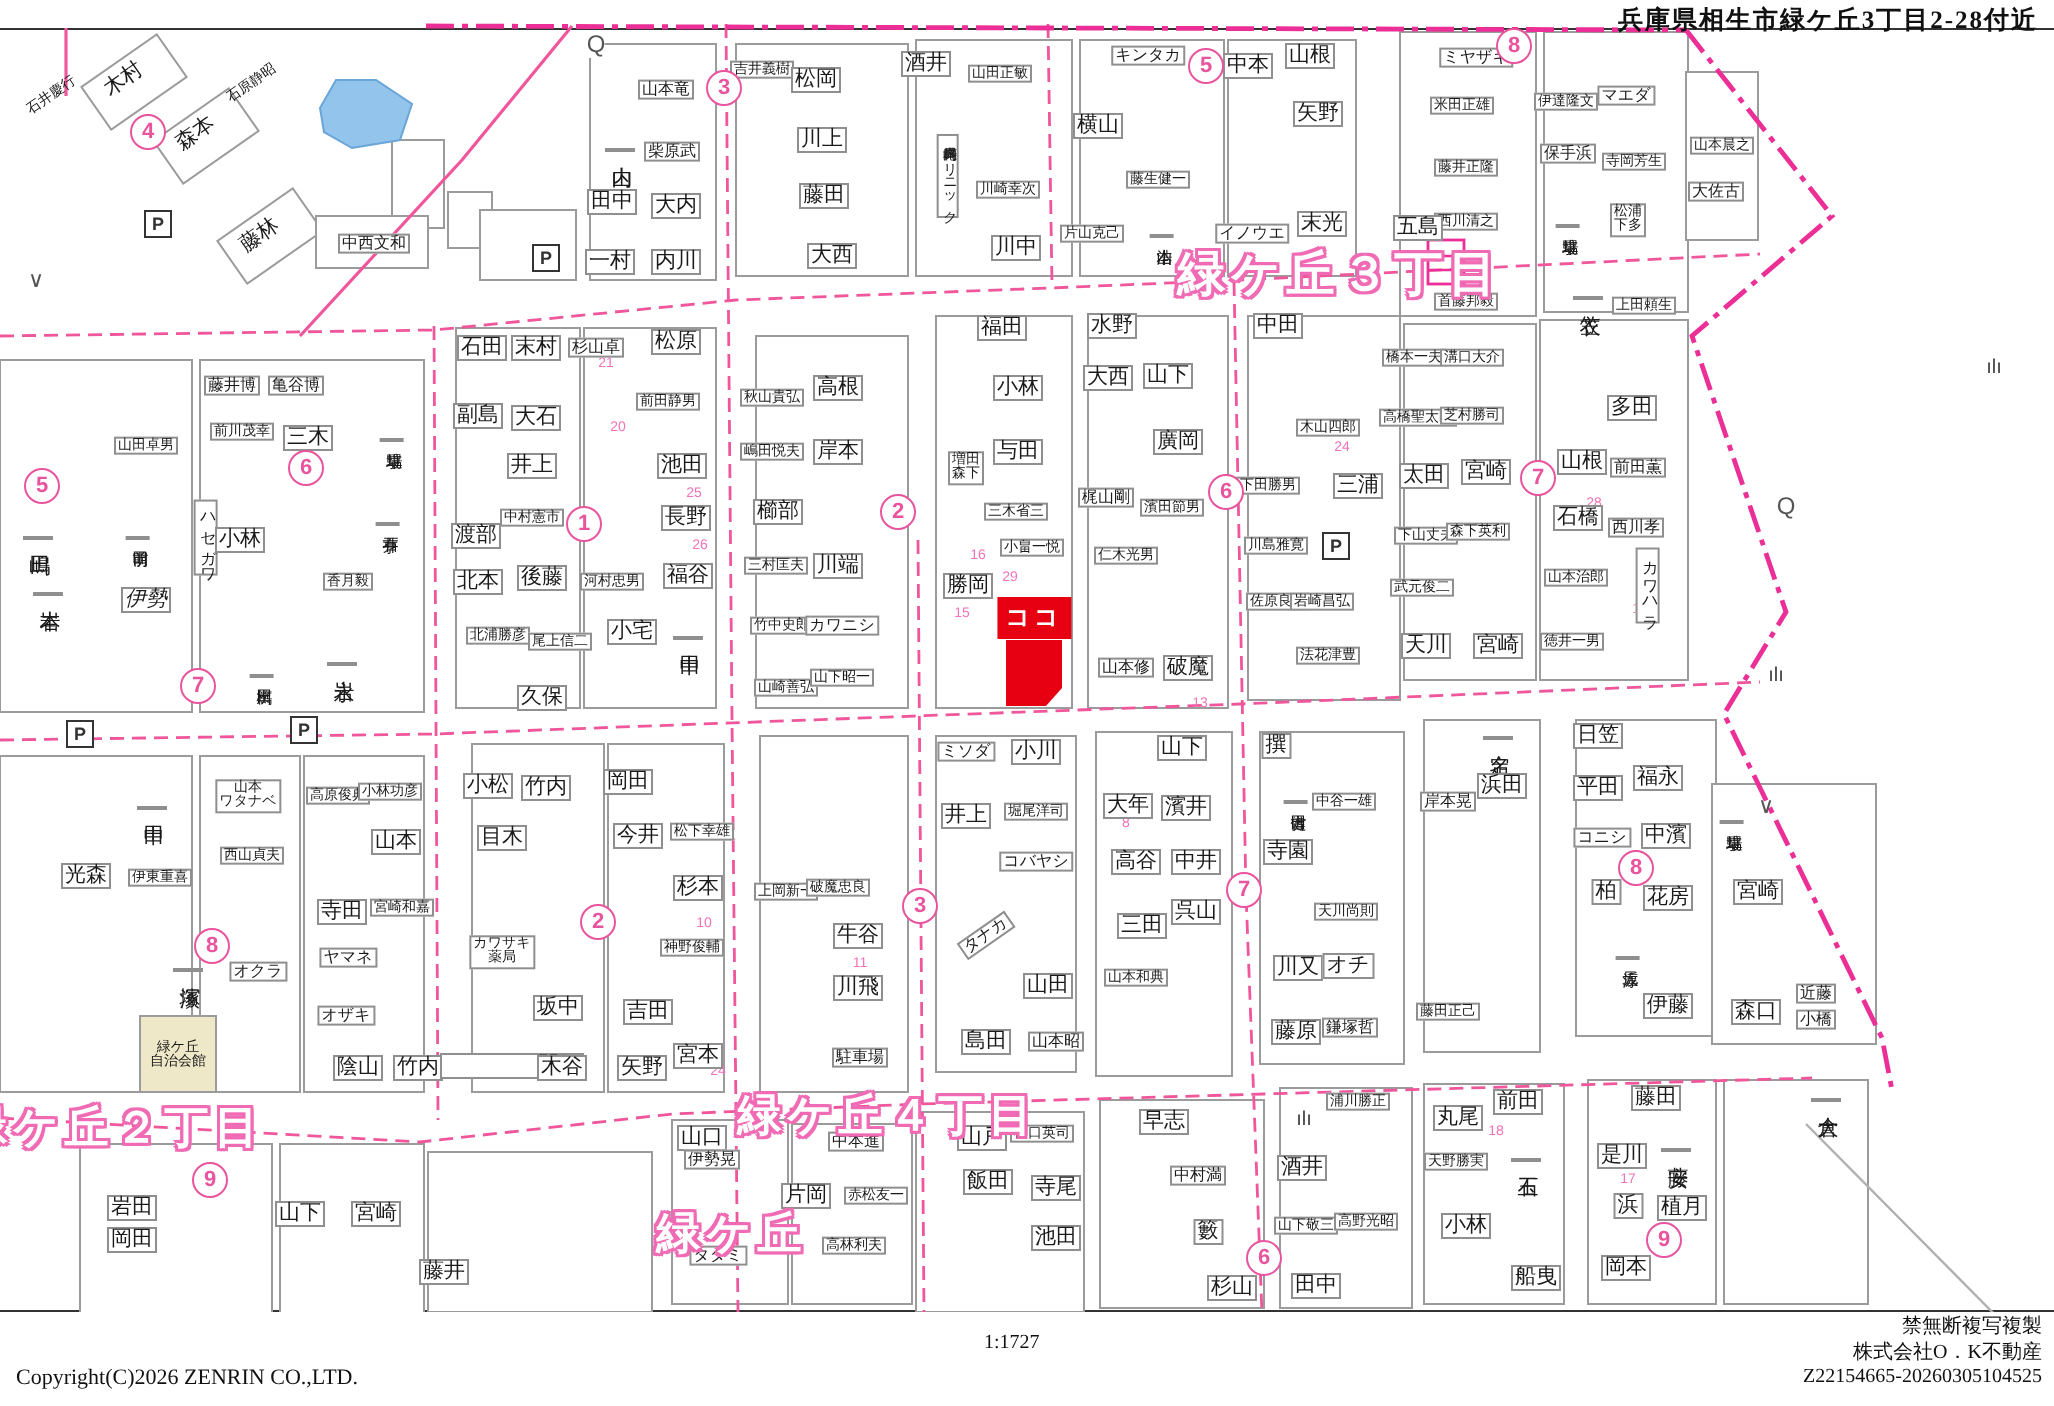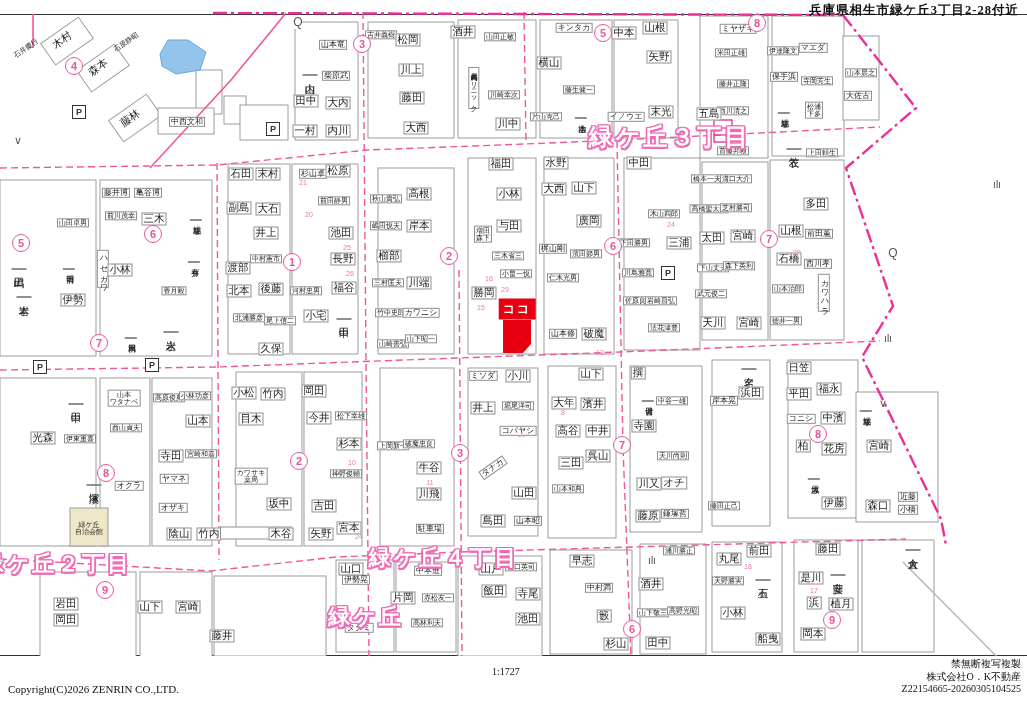--- a/index.html
+++ b/index.html
@@ -187,21 +187,21 @@
       <div class="lbl s" style="left: 733px; top: 84px;">藤井正隆</div>
       <div class="lbl s" style="left: 733px; top: 111px;">西川清之</div>
       <div class="lbl" style="left: 709px; top: 114px;">五島</div>
       <div class="lbl s" style="left: 733px; top: 151px;">首藤邦毅</div>
       <div class="lbl v" style="left: 794px; top: 149px;">衣笠</div>
       <div class="lbl s" style="left: 822px; top: 153px;">上田頼生</div>
       <div class="lbl s" style="left: 73px; top: 223px;">山田卓男</div>
       <div class="lbl v" style="left: 19px; top: 269px;">嶋田</div>
       <div class="lbl v" style="left: 24px; top: 297px;">岩本</div>
       <div class="lbl v m" style="left: 69px; top: 269px;">前田明</div>
-      <div class="lbl" style="left: 73px; top: 300px;">伊勢</div>
+      <div class="lbl" style="left: 73px; top: 300px; font-style: italic;">伊勢</div>
       <div class="lbl m" style="left: 116px; top: 193px;">藤井博</div>
       <div class="lbl m" style="left: 148px; top: 193px;">亀谷博</div>
       <div class="lbl s" style="left: 121px; top: 216px;">前川茂幸</div>
       <div class="lbl" style="left: 154px; top: 219px;">三木</div>
       <div class="lbl v m" style="left: 196px; top: 220px;">駐車場</div>
       <div class="lbl v m" style="left: 103px; top: 269px;">ハセガワ</div>
       <div class="lbl" style="left: 120px; top: 270px;">小林</div>
       <div class="lbl v m" style="left: 194px; top: 262px;">石井亨</div>
       <div class="lbl s" style="left: 174px; top: 291px;">香月毅</div>
       <div class="lbl v m" style="left: 131px; top: 338px;">桝田篤</div>
@@ -225,21 +225,21 @@
       <div class="lbl m" style="left: 173px; top: 508px;">オザキ</div>
       <div class="lbl" style="left: 179px; top: 534px;">陰山</div>
       <div class="lbl" style="left: 209px; top: 534px;">竹内</div>
       <div class="lbl" style="left: 66px; top: 604px;">岩田</div>
       <div class="lbl" style="left: 66px; top: 620px;">岡田</div>
       <div class="lbl" style="left: 150px; top: 607px;">山下</div>
       <div class="lbl" style="left: 188px; top: 607px;">宮崎</div>
       <div class="lbl" style="left: 222px; top: 636px;">藤井</div>
       <div class="lbl" style="left: 241px; top: 174px;">石田</div>
       <div class="lbl" style="left: 268px; top: 174px;">末村</div>
-      <div class="lbl m" style="left: 313px; top: 174px; text-align: center;">杉山卓</div>
+      <div class="lbl m" style="left: 298px; top: 174px; text-align: center;">杉山卓</div>
       <div class="lbl" style="left: 338px; top: 171px;">松原</div>
       <div class="lbl" style="left: 239px; top: 208px;">副島</div>
       <div class="lbl" style="left: 268px; top: 209px;">大石</div>
       <div class="lbl" style="left: 266px; top: 233px;">井上</div>
       <div class="lbl s" style="left: 334px; top: 201px;">前田静男</div>
       <div class="lbl" style="left: 341px; top: 233px;">池田</div>
       <div class="lbl" style="left: 238px; top: 268px;">渡部</div>
       <div class="lbl s" style="left: 266px; top: 259px;">中村憲市</div>
       <div class="lbl" style="left: 343px; top: 259px;">長野</div>
       <div class="lbl" style="left: 239px; top: 291px;">北本</div>

